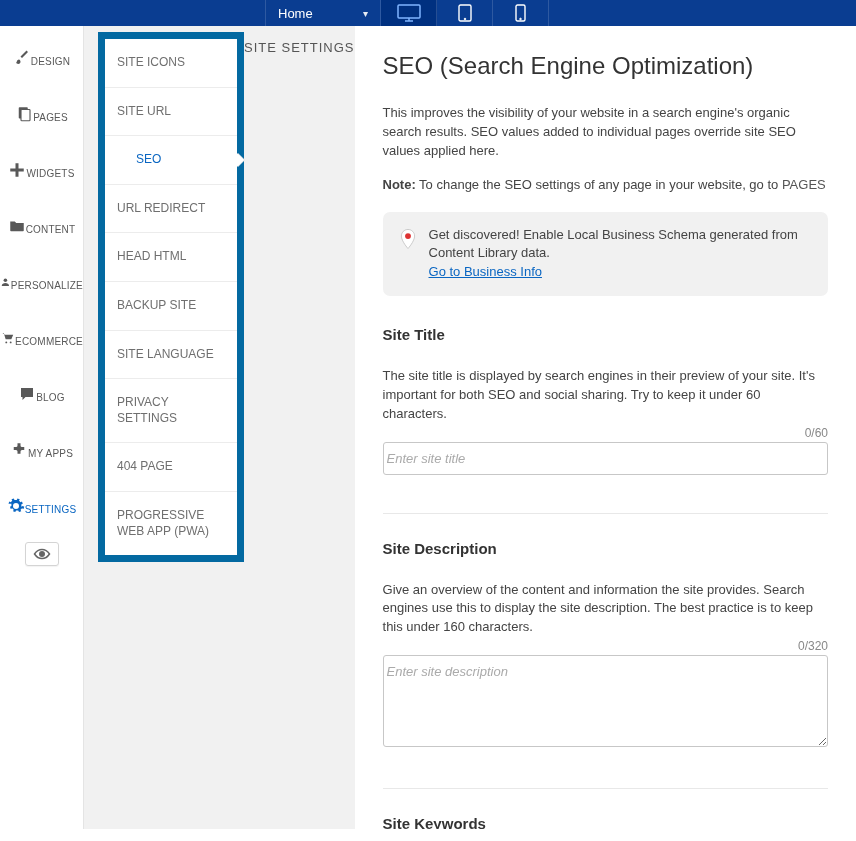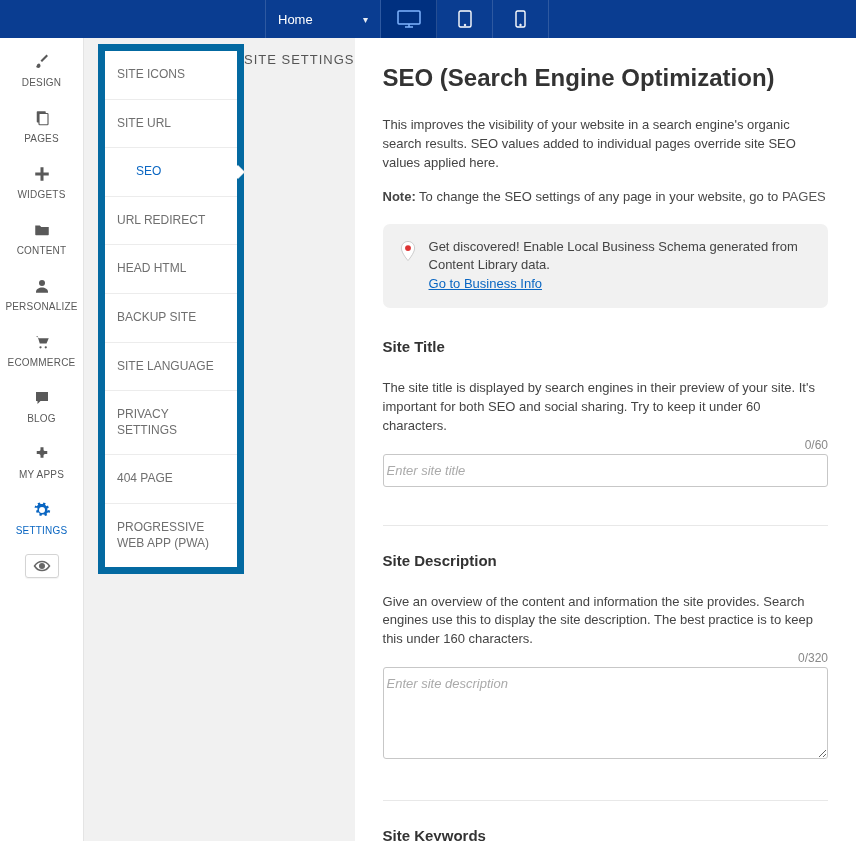--- a/index.html
+++ b/index.html
@@ -1,45 +1,45 @@
 <!DOCTYPE html>
 <html><head>
 <meta charset="utf-8">
 <style>
 * { margin: 0; padding: 0; box-sizing: border-box; }
 body { font-family: -apple-system, BlinkMacSystemFont, "Segoe UI", Helvetica, Arial, sans-serif; font-size: 13px; color: #333; background: #fff; width: 856px; height: 841px; overflow: hidden; }
 
-.topbar { background: #0a3d91; height: 38px; display: flex; align-items: stretch; padding-left: 265px; }
+.topbar { background: #0a3d91; height: 26px; display: flex; align-items: stretch; padding-left: 265px; }
 .page-select { display: flex; align-items: center; background: #0a3d91; border-left: 1px solid rgba(255,255,255,0.15); border-right: 1px solid rgba(255,255,255,0.15); color: #fff; width: 116px; padding: 0 12px; font-size: 13px; justify-content: space-between; cursor: pointer; }
 .page-select .chev { font-size: 10px; opacity: 0.9; }
 .device-btn { width: 56px; display: flex; align-items: center; justify-content: center; border-right: 1px solid rgba(255,255,255,0.15); cursor: pointer; }
 .device-btn.active { background: #003080; }
 .device-btn svg { stroke: #fff; fill: none; }
 
 .container { display: flex; height: 803px; }
 
 .leftnav { width: 84px; border-right: 1px solid #e4e4e4; background: #fff; display: flex; flex-direction: column; align-items: stretch; padding-top: 4px; }
-.leftnav-item { display: flex; flex-direction: column; align-items: center; justify-content: center; height: 56px; color: #595959; cursor: pointer; }
+.leftnav-item { display: flex; flex-direction: row; align-items: center; justify-content: center; height: 56px; color: #595959; cursor: pointer; }
 .leftnav-item .lbl { font-size: 10px; letter-spacing: 0.2px; margin-top: 6px; text-transform: uppercase; }
 .leftnav-item.active { color: #0a66c2; }
 .leftnav-item svg { width: 18px; height: 18px; }
 .eye-toggle { margin: 8px auto 0; width: 34px; height: 24px; border: 1px solid #d4d4d4; border-radius: 3px; display: flex; align-items: center; justify-content: center; color: #666; cursor: pointer; box-shadow: 0 1px 1px rgba(0,0,0,0.05); }
 
 .subnav-wrap { width: 160px; background: #f1f1f1; padding: 6px 0 0 14px; }
 .subnav { width: 146px; background: #fff; border: 7px solid #0369a1; }
 .subnav-item { padding: 16px 12px; font-size: 12px; color: #6f6f6f; border-bottom: 1px solid #ececec; cursor: pointer; line-height: 1.3; }
 .subnav-item:last-child { border-bottom: none; }
 .subnav-item.active { color: #0a66c2; position: relative; padding-left: 31px; }
 .subnav-item.active::after { content: ""; position: absolute; right: -7px; top: 50%; margin-top: -7px; width: 0; height: 0; border-top: 7px solid transparent; border-bottom: 7px solid transparent; border-left: 7px solid #fff; filter: drop-shadow(1px 0 0 #e6e6e6); }
 
 .main { flex: 1; background: #f1f1f1; display: flex; flex-direction: row; overflow: hidden; }
 .main-header { height: 42px; display: flex; align-items: center; justify-content: center; font-size: 13px; color: #555; letter-spacing: 1px; }
 .main-body { background: #fff; margin: 0 0 0 0; flex: 1; overflow-y: auto; padding: 26px 28px 40px 28px; }
 
-h1.page-title { font-size: 24px; font-weight: 700; color: #333; margin-bottom: 24px; }
+h1.page-title { font-size: 24px; font-weight: 400; color: #333; margin-bottom: 24px; }
 .intro { font-size: 13px; color: #444; line-height: 1.45; margin-bottom: 16px; }
 .note-line { font-size: 13px; color: #444; margin-bottom: 20px; }
 .note-line b { font-weight: 700; }
 .note-line .link-like { color: #555; }
 
 .callout { background: #f1f1f1; border-radius: 7px; padding: 14px 16px; display: flex; align-items: flex-start; gap: 12px; margin-bottom: 30px; }
 .callout .pin { width: 18px; height: 22px; flex-shrink: 0; margin-top: 2px; }
 .callout .msg { font-size: 13px; color: #444; line-height: 1.45; }
 .callout a { color: #0a66c2; text-decoration: underline; cursor: pointer; }
 

